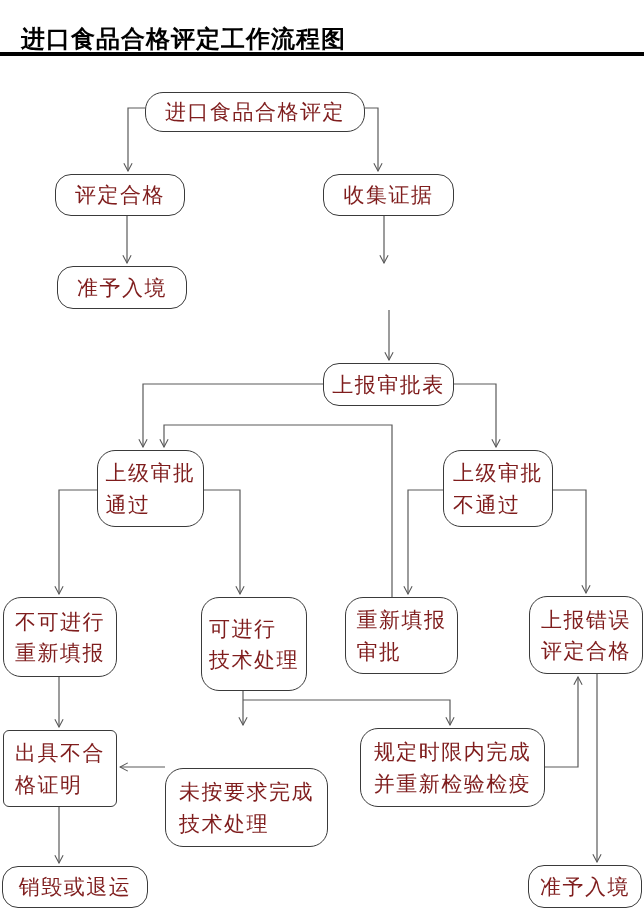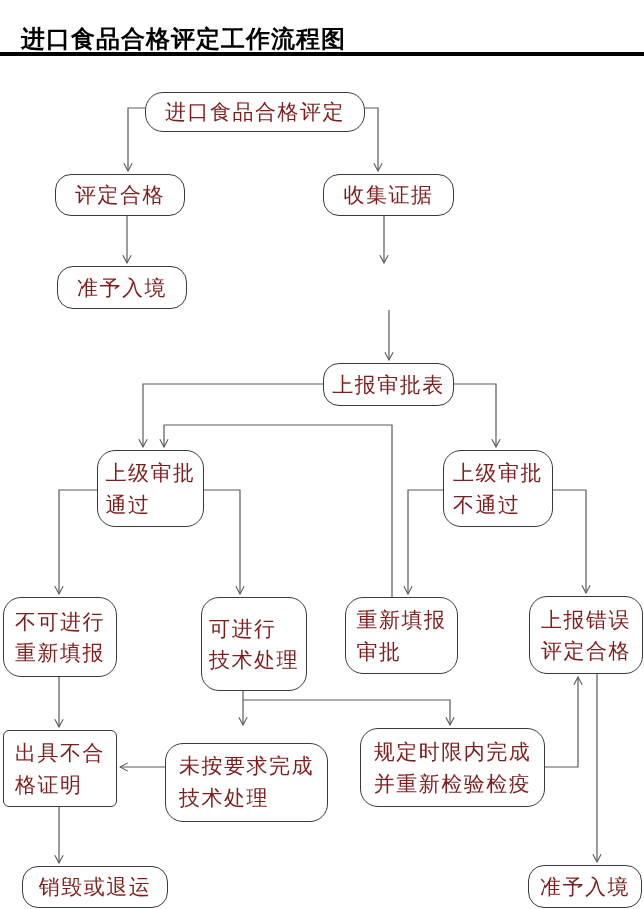--- a/index.html
+++ b/index.html
@@ -101,22 +101,22 @@
   <div class="node big" style="left:443px; top:450px; width:110px; height:77px;">上级审批
 不通过</div>
   <div class="node big" style="left:345px; top:597px; width:113px; height:77px;">重新填报
 审批</div>
   <div class="node big" style="left:529px; top:596px; width:114px; height:78px;">上报错误
 评定合格</div>
   <div class="node big" style="left:3px;   top:597px; width:114px; height:80px;">不可进行
 重新填报</div>
   <div class="node big" style="left:201px; top:597px; width:106px; height:94px;">可进行
 技术处理</div>
-  <div class="node big" style="left:165px; top:743px; width:163px; height:79px;font-family:Liberation Serif, serif;">未按要求完成
+  <div class="node big" style="left:165px; top:768px; width:163px; height:79px;">未按要求完成
 技术处理</div>
   <div class="node big" style="left:360px; top:728px; width:185px; height:79px;">规定时限内完成
 并重新检验检疫</div>
   <div class="node big" style="left:3px;   top:730px; width:114px; height:77px;border-radius:6px;">出具不合
 格证明</div>
-  <div class="node" style="left:2px;   top:866px; width:146px; height:42px;margin-left:20px;">销毁或退运</div>
+  <div class="node" style="left:2px;   top:866px; width:146px; height:42px;">销毁或退运</div>
   <div class="node" style="left:528px; top:865px; width:114px; height:43px;">准予入境</div>
 
 </div>
 
 </body></html>

